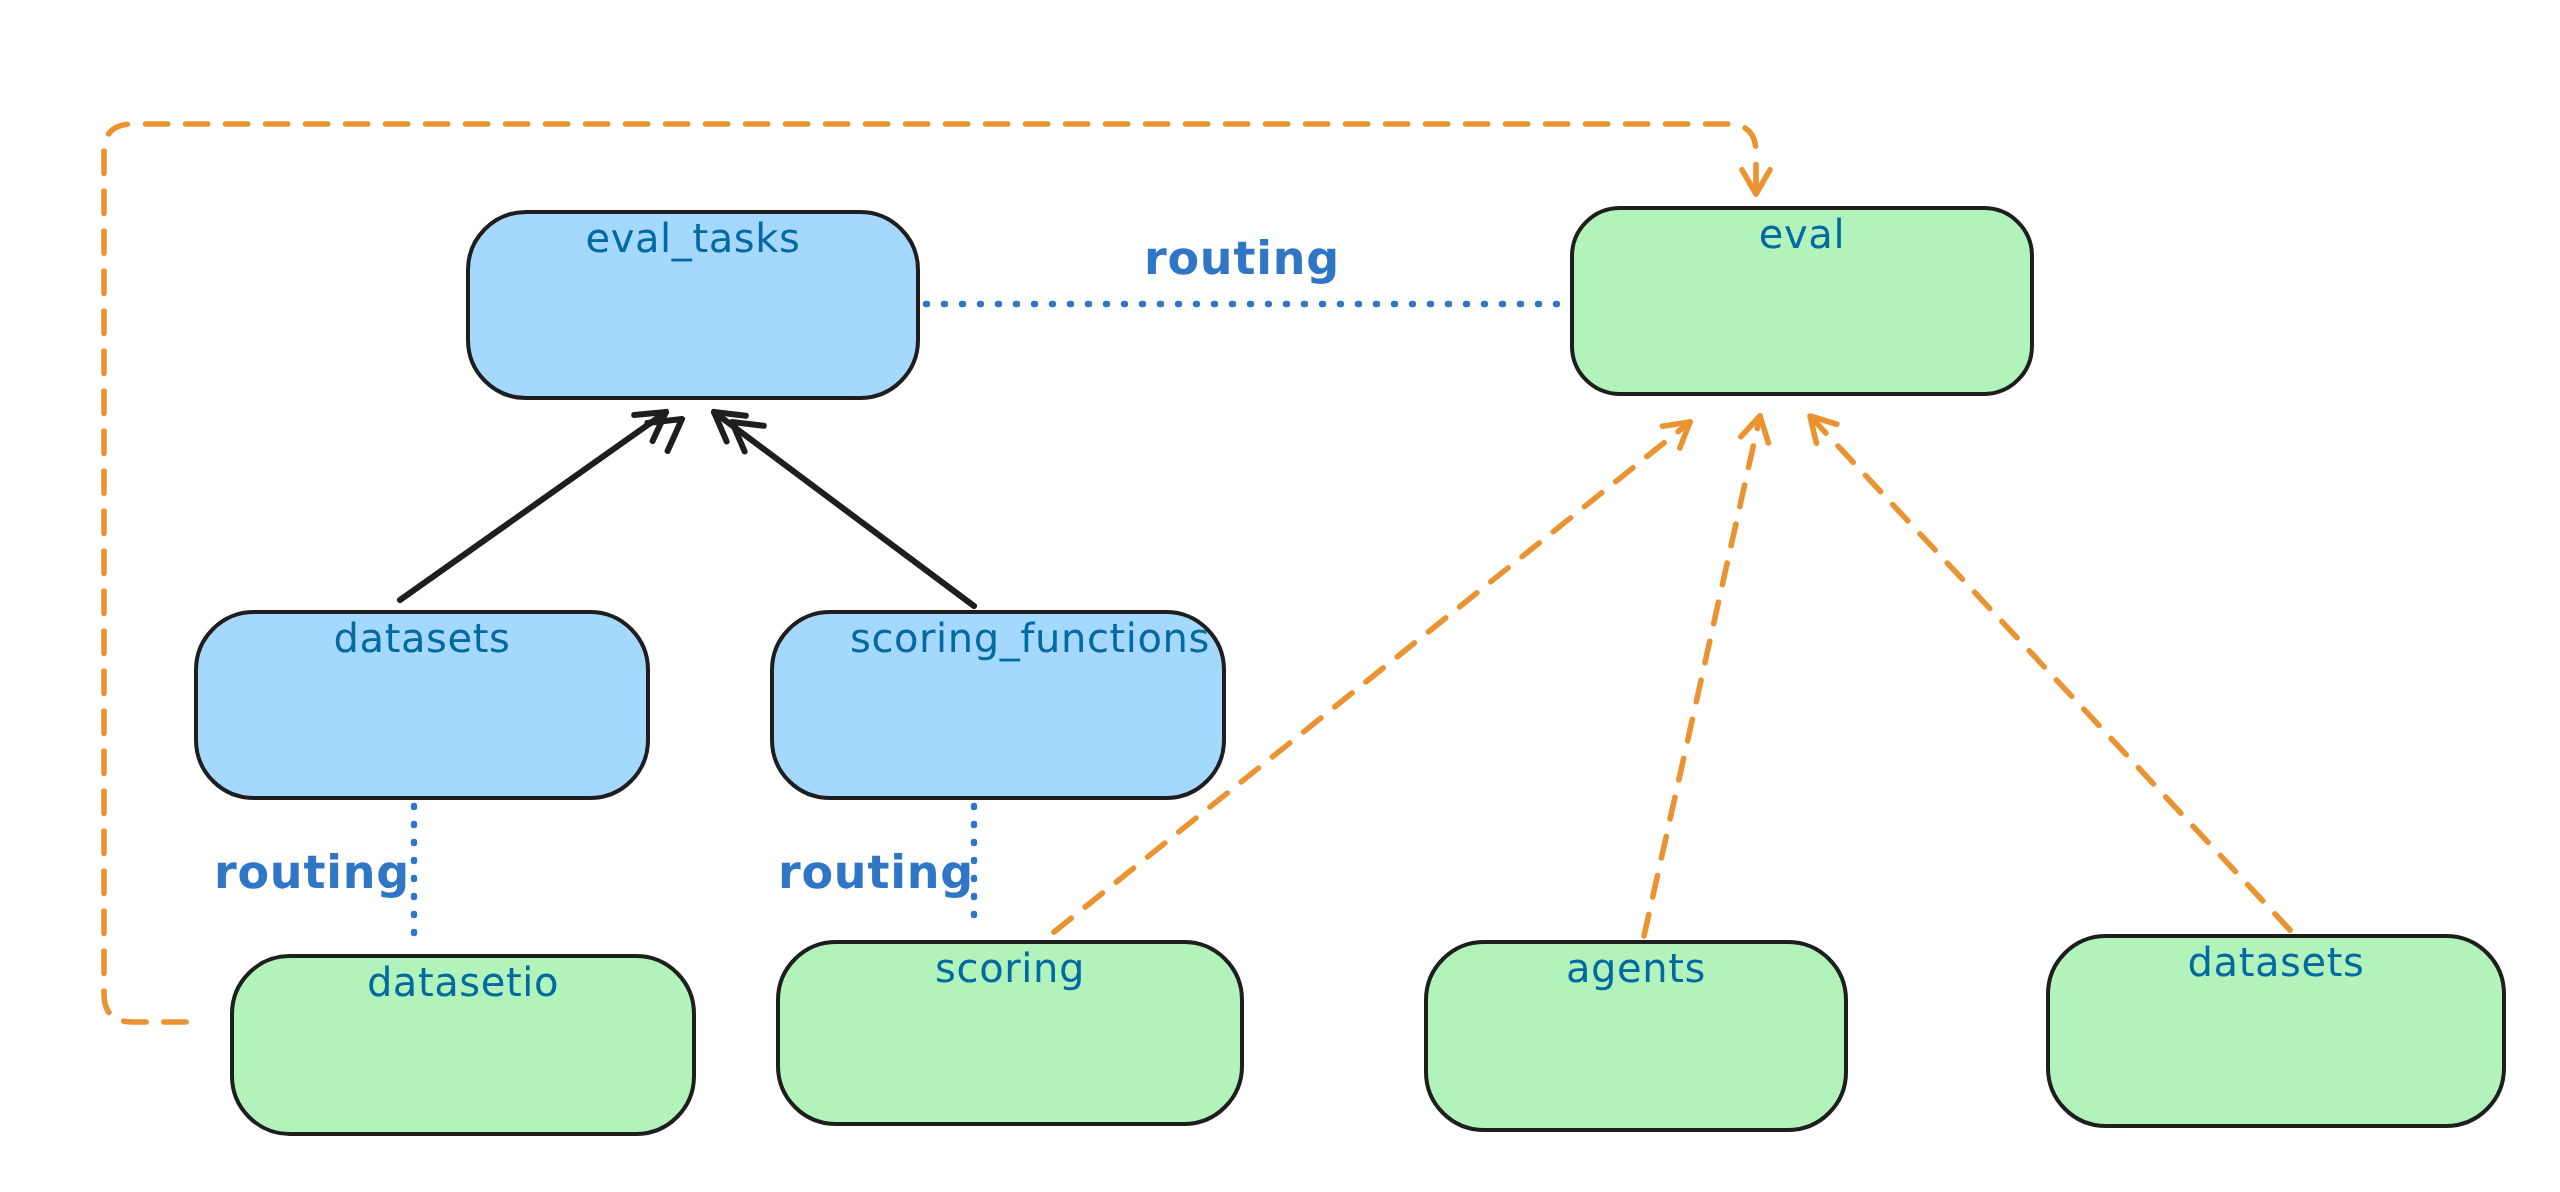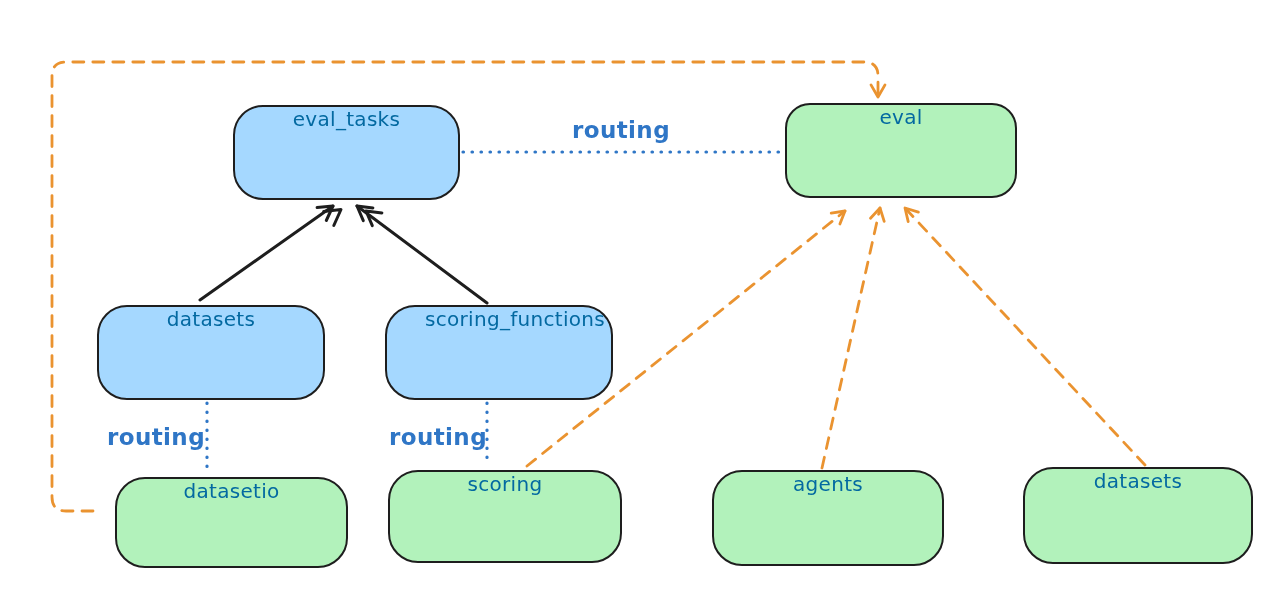--- a/index.html
+++ b/index.html
@@ -32,21 +32,21 @@
     font-size: 20px;
     color: #0369a1;
     letter-spacing: 0.3px;
   }
   .node-eval-tasks        { left: 233px; top: 105px; width: 227px; height: 95px; }
   .node-eval              { left: 785px; top: 103px; width: 232px; height: 95px; border-radius: 25px; }
   .node-datasets          { left:  97px; top: 305px; width: 228px; height: 95px; }
   .node-scoring-functions { left: 385px; top: 305px; width: 228px; height: 95px; padding-left: 32px; }
   .node-datasetio         { left:  95px; top: 477px; width: 233px; height: 91px; }
   .node-scoring           { left: 388px; top: 470px; width: 234px; height: 93px; }
-  .node-agents            { left: 712px; top: 470px; width: 232px; height: 96px; }
+  .node-agents            { left: 712px; top: 470px; width: 212px; height: 96px; }
   .node-inference         { left: 1023px; top: 467px; width: 230px; height: 97px; }
   .edge-label {
     position: absolute;
     transform: translate(-50%, -50%);
     font-size: 23px;
     font-weight: 700;
     letter-spacing: 0.4px;
     white-space: nowrap;
   }
   .label-routing-top   { left: 621px; top: 130px; }

